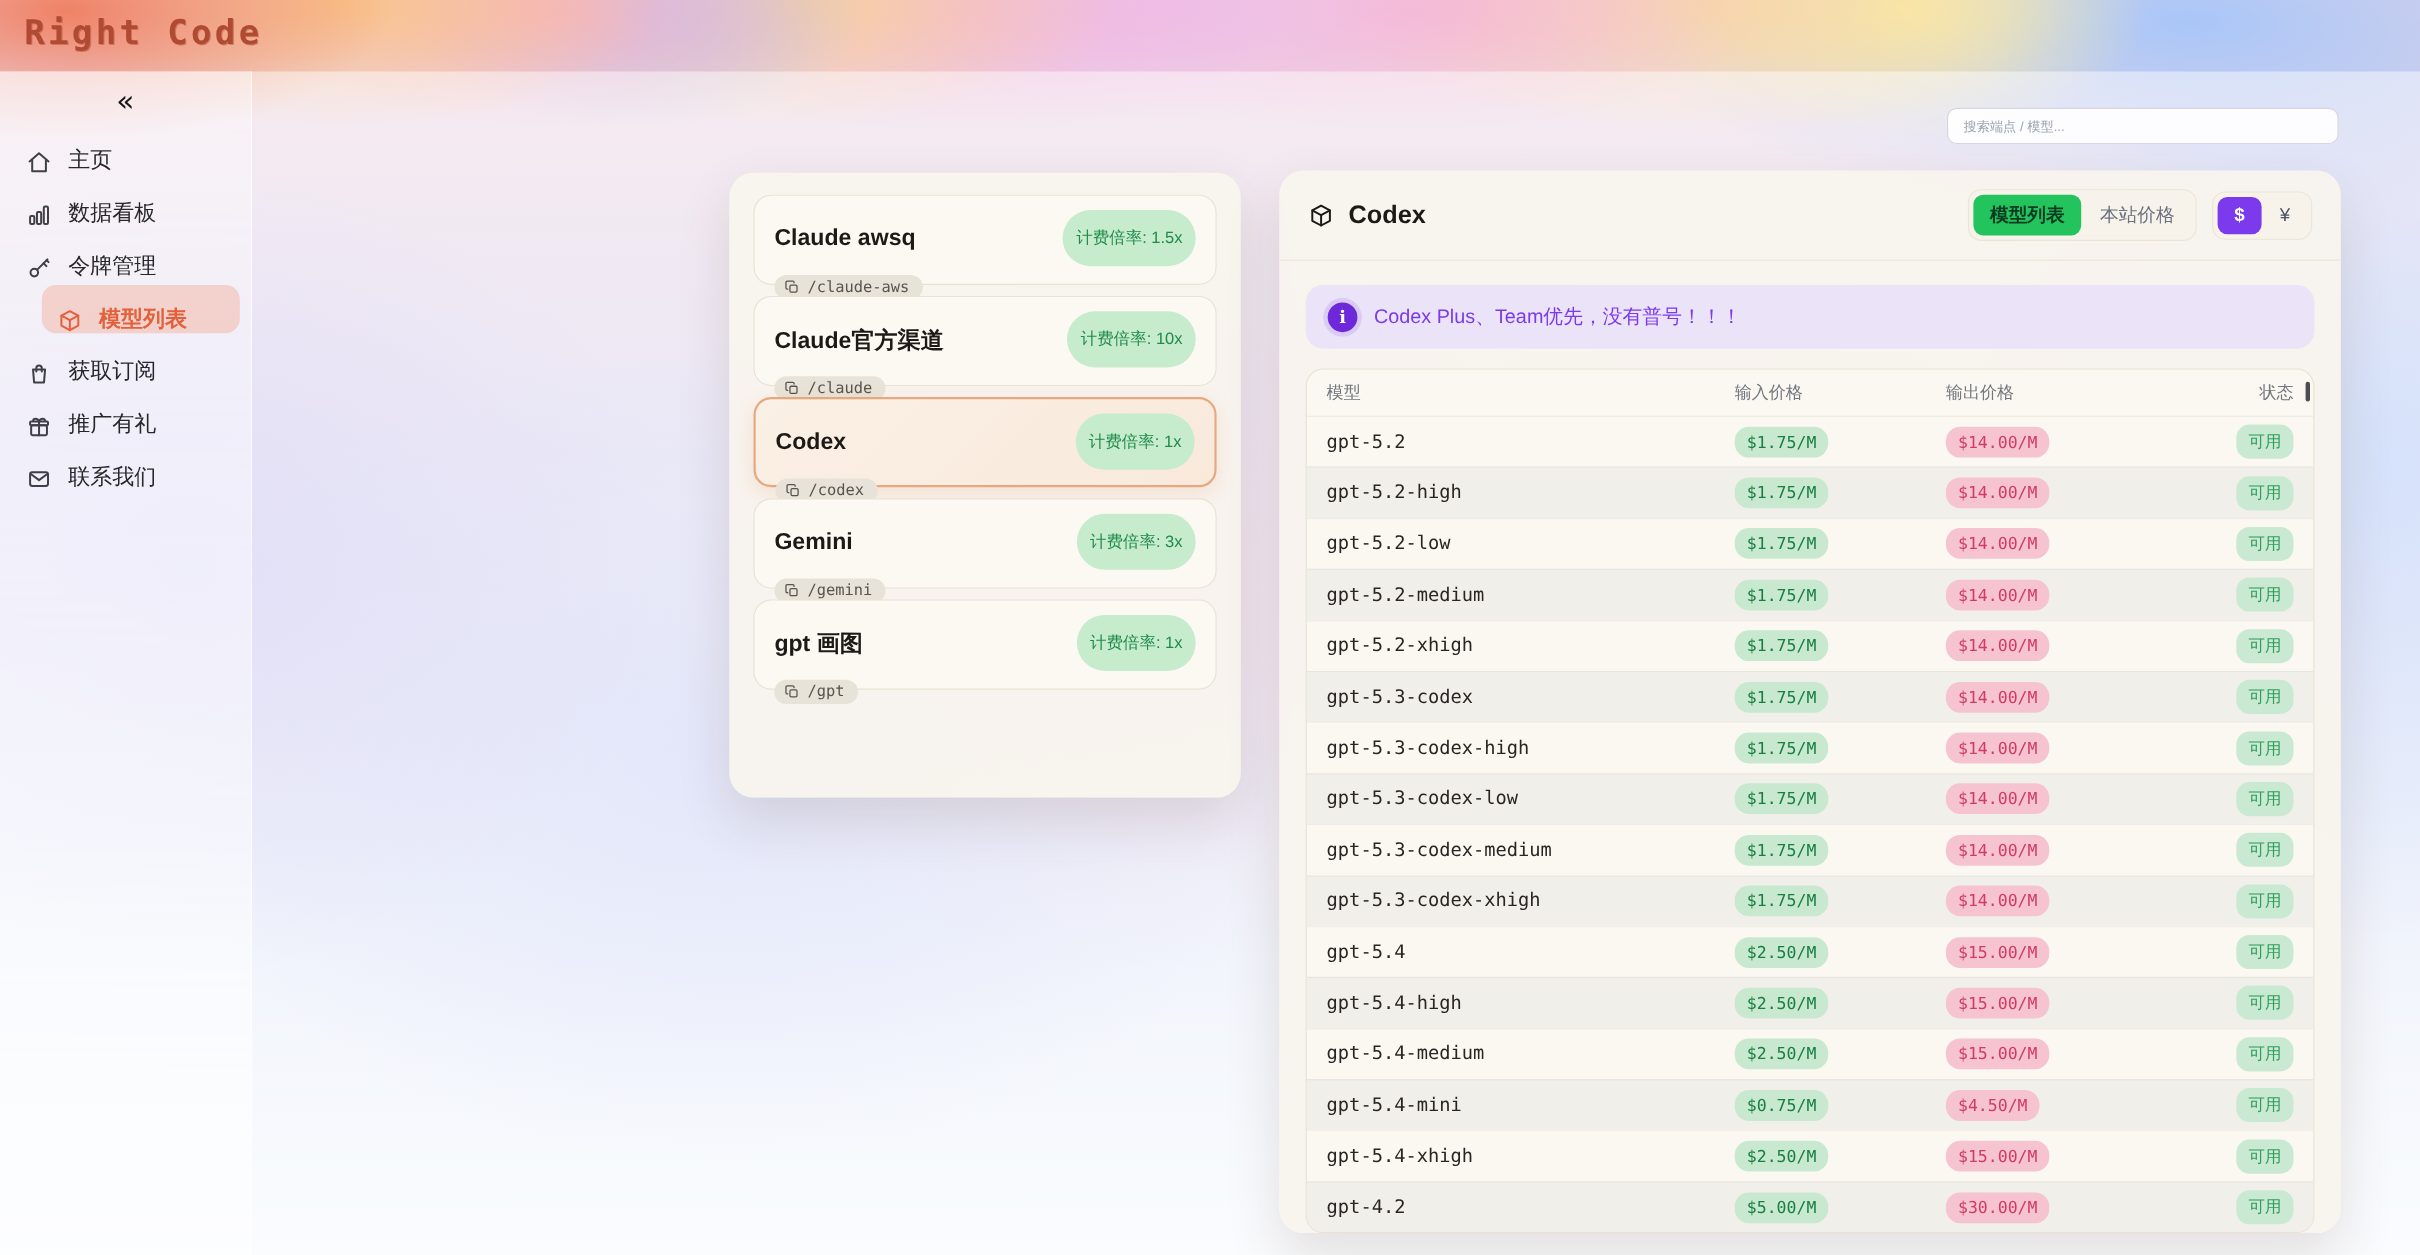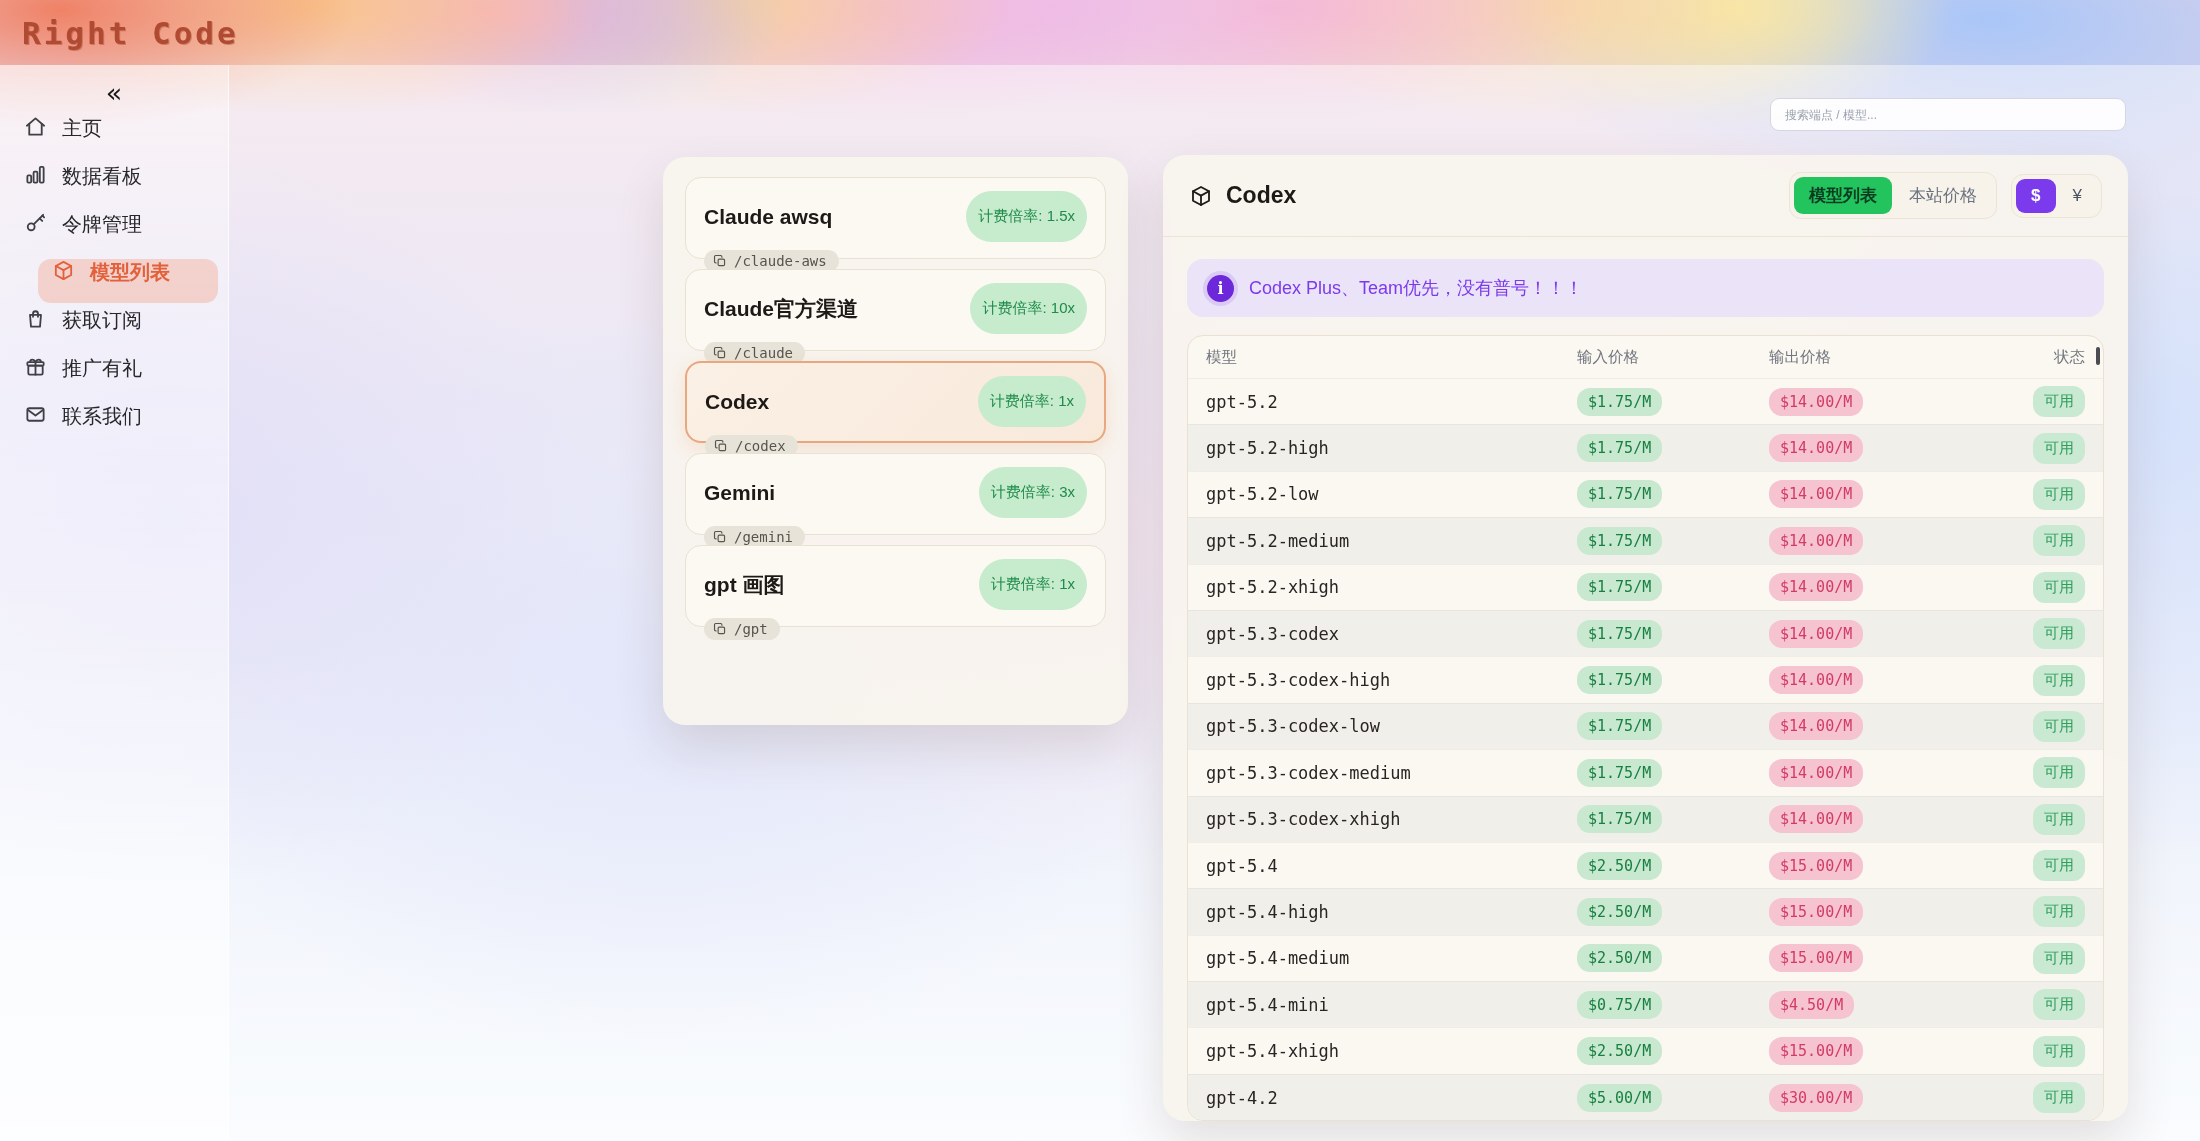--- a/index.html
+++ b/index.html
@@ -18,33 +18,33 @@
       radial-gradient(320px 170px at 1730px 8px, #faf0a2 0%, rgba(250,240,162,0) 70%),
       radial-gradient(700px 260px at 1990px 20px,#a9c6f8 0%, rgba(169,198,248,0) 72%),
       radial-gradient(520px 620px at 2160px 420px, rgba(176,201,248,.95) 0%, rgba(176,201,248,0) 72%),
       radial-gradient(640px 520px at 170px 520px, rgba(197,191,240,.8) 0%, rgba(197,191,240,0) 70%),
       radial-gradient(760px 540px at 660px 680px, rgba(199,206,245,.8) 0%, rgba(199,206,245,0) 70%),
       radial-gradient(640px 460px at 1050px 560px, rgba(241,199,221,.6) 0%, rgba(241,199,221,0) 70%),
       radial-gradient(760px 520px at 1560px 520px, rgba(226,212,246,.6) 0%, rgba(226,212,246,0) 70%),
       linear-gradient(180deg,#f0d8e2 0%,#dcd6ee 35%,#dfe5f6 65%,#eef3fb 88%,#f6f9fe 100%);
   }
   
-  .app-header{position:absolute;left:0;top:0;width:100%;height:65px;display:flex;align-items:center;}
+  .app-header{position:absolute;left:0;top:12px;width:100%;height:65px;display:flex;}
   .logo{font-family:"DejaVu Sans Mono",monospace;font-weight:bold;font-size:31px;letter-spacing:3px;
     color:var(--logo,#b04a32);padding-left:22px;text-shadow:1px 1px 0 rgba(140,50,30,.35);}
   
   .overlay{position:absolute;left:0;top:65px;right:0;bottom:0;background:rgba(255,255,255,.46);}
   
   .sidebar{position:absolute;left:0;top:0;bottom:0;width:228px;
     background:linear-gradient(180deg,rgba(255,255,255,.34),rgba(255,255,255,.62));
     border-right:1px solid rgba(255,255,255,.7);}
   .collapse-btn{height:42px;display:flex;align-items:center;justify-content:center;
     font-size:27px;color:#18181b;cursor:pointer;margin-top:6px;font-family:"DejaVu Sans",sans-serif;}
   .side-nav{padding:2px 10px;}
-  .side-item{display:flex;align-items:flex-start;gap:15px;height:44px;margin-bottom:4px;
+  .side-item{display:flex;align-items:flex-end;gap:15px;height:44px;margin-bottom:4px;
     padding:0 14px;border-radius:13px;color:#27272a;cursor:pointer;}
   .side-item .side-icon{width:23px;height:23px;flex:0 0 auto;color:#3f3f46;}
   .side-item .side-label{font-size:20px;font-weight:500;}
   .side-item.active{background:rgba(243,184,170,.55);margin-left:28px;}
   .side-item.active .side-label,.side-item.active .side-icon{color:var(--sidebar-active,#e2613b);font-weight:bold;}
   .side-icon svg{width:100%;height:100%;display:block;}
   
   .search{position:absolute;top:33px;right:74px;width:356px;height:33px;box-sizing:border-box;
     border:1px solid #d6d6e2;border-radius:9px;background:rgba(255,255,255,.92);
     padding:0 14px;font-size:12px;color:#374151;outline:none;font-family:"Liberation Sans",sans-serif;}

